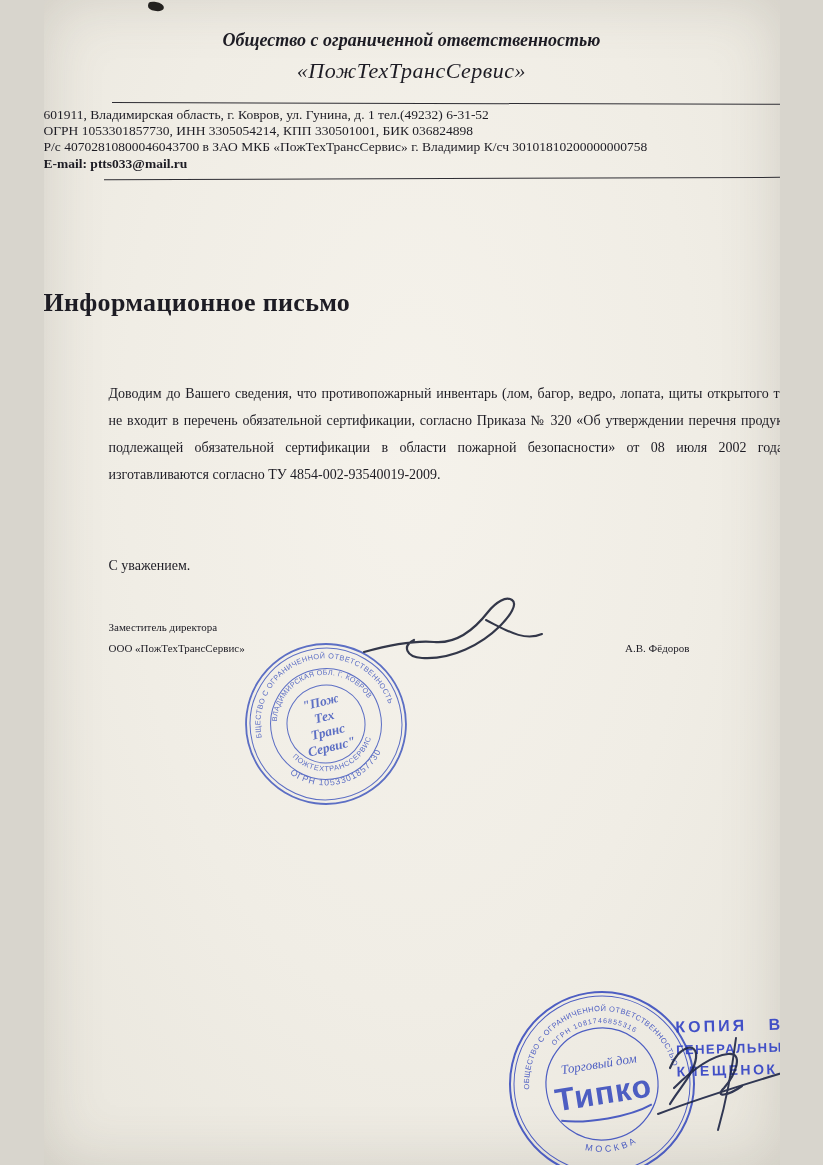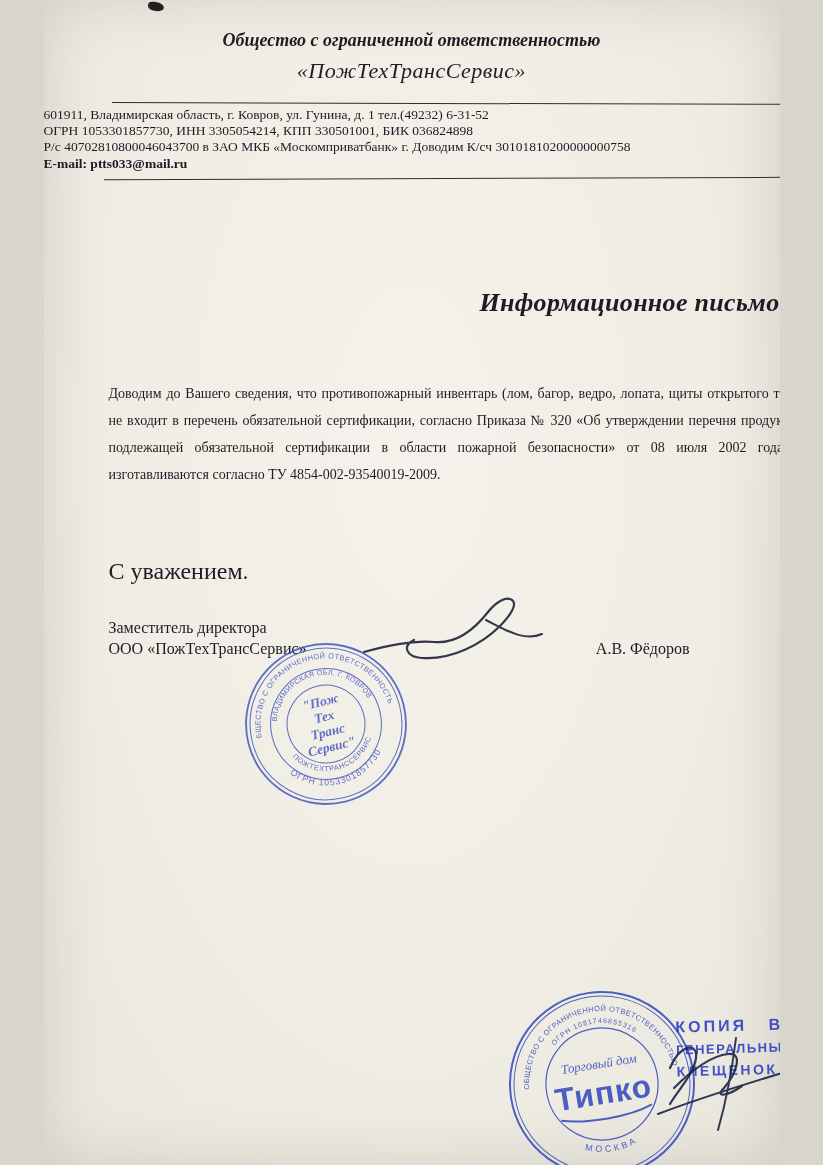--- a/index.html
+++ b/index.html
@@ -23,30 +23,30 @@
   .rule{position:absolute;height:0;border-top:1.5px solid #2e2d33;}
   .rule-top{top:103px;left:68px;width:700px;transform:rotate(.15deg);}
   .rule-bottom{top:178px;left:60px;width:706px;transform:rotate(-.2deg);}
 
   .contact{position:absolute;left:0;width:100%;text-align:left;font-size:13.5px;line-height:16px;}
   .c1{top:107px;}
   .c2{top:123px;}
   .c3{top:139px;}
   .c4{top:156px;font-weight:bold;}
 
-  .title{position:absolute;top:288px;left:0;width:100%;text-align:right;
-    font-size:26px;font-weight:bold;font-style:italic;letter-spacing:.3px;}
+  .title{position:absolute;top:288px;left:0;width:100%;text-align:left;
+    font-size:26px;font-weight:bold;letter-spacing:.3px;}
 
   .body-text{position:absolute;top:366px;left:65px;width:697px;
     font-size:14px;line-height:27px;text-align:justify;}
 
-  .closing{position:absolute;top:558px;left:65px;font-size:24px;}
+  .closing{position:absolute;top:558px;left:65px;font-size:14px;}
 
   .sign-row{position:absolute;top:617px;left:65px;right:65px;display:flex;
-    justify-content:space-between;align-items:flex-start;font-size:16px;line-height:21px;}
+    justify-content:space-between;align-items:flex-start;font-size:11px;line-height:21px;}
   .sign-right{margin-right:25px;margin-top:21px;white-space:nowrap;}
 
   .stamp-main{position:absolute;left:200px;top:642px;width:164px;height:164px;
     transform:rotate(-14deg);opacity:.82;}
   .stamp-td{position:absolute;left:462px;top:988px;width:192px;height:192px;
     transform:rotate(-9deg);opacity:.85;}
   .sig-main{position:absolute;left:312px;top:590px;width:200px;height:92px;opacity:.92;}
   .sig-bottom{position:absolute;left:596px;top:1030px;width:165px;height:110px;opacity:.9;}
 
   .stamp-copy{position:absolute;left:632px;top:1016px;width:190px;
@@ -67,21 +67,21 @@
 <div class="page">
 
   <div class="artifact" style="left:104px;top:2px;width:16px;height:9px;transform:rotate(8deg);"></div>
 
   <div class="org-type">Общество с ограниченной ответственностью</div>
   <div class="org-name">«ПожТехТрансСервис»</div>
 
   <div class="rule rule-top"></div>
   <div class="contact c1">601911, Владимирская область, г. Ковров, ул. Гунина, д. 1  тел.(49232) 6-31-52</div>
   <div class="contact c2">ОГРН 1053301857730,  ИНН 3305054214,  КПП 330501001,  БИК 036824898</div>
-  <div class="contact c3">Р/с 40702810800046043700 в ЗАО МКБ «Москомприватбанк» г. Доводим К/сч 30101810200000000758</div>
+  <div class="contact c3">Р/с 40702810800046043700 в ЗАО МКБ «ПожТехТрансСервис» г. Владимир К/сч 30101810200000000758</div>
   <div class="contact c4">E-mail: ptts033@mail.ru</div>
   <div class="rule rule-bottom"></div>
 
   <div class="title">Информационное письмо</div>
 
   <p class="body-text">Доводим до Вашего сведения, что противопожарный инвентарь (лом, багор, ведро, лопата, щиты открытого типа) не входит в перечень обязательной сертификации, согласно Приказа № 320 «Об утверждении перечня продукции подлежащей обязательной сертификации в области пожарной безопасности» от 08 июля 2002 года, и изготавливаются согласно ТУ 4854-002-93540019-2009.</p>
 
   <div class="closing">С уважением.</div>
 
   <div class="sign-row">

